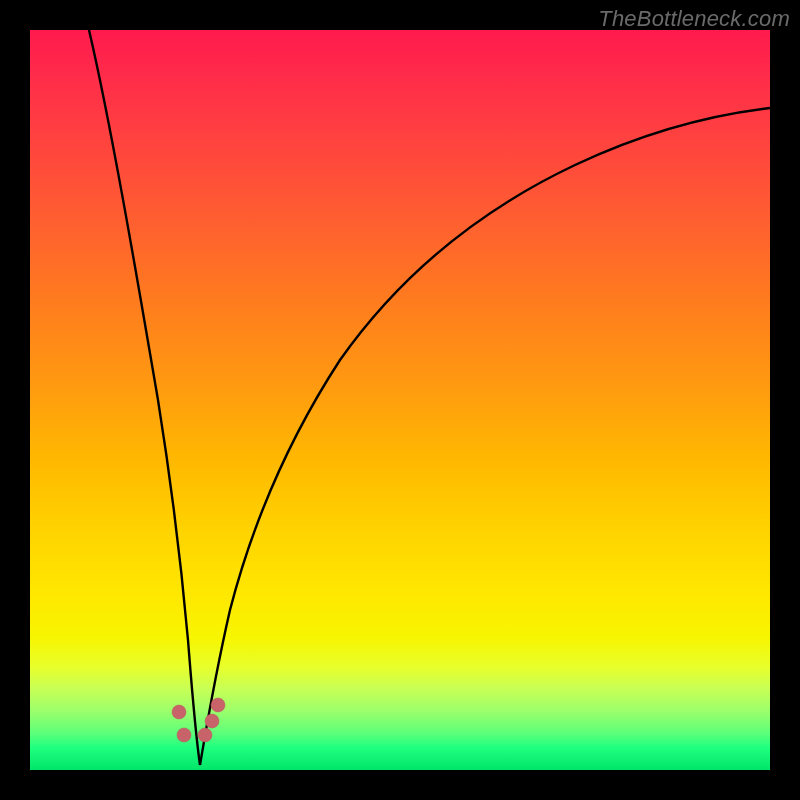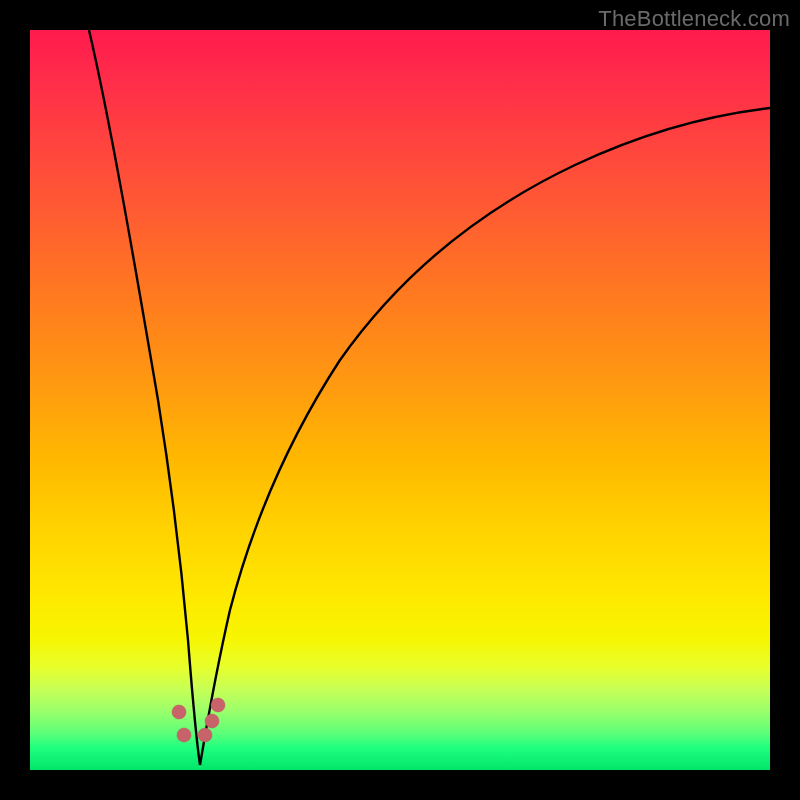--- a/index.html
+++ b/index.html
@@ -47,20 +47,21 @@
       );
   }
   .watermark {
     position: absolute;
     top: 6px;
     right: 10px;
     color: #6a6a6a;
     font-size: 22px;
     letter-spacing: 0.2px;
     font-weight: 500;
+    font-style: italic;
   }
   svg.curves {
     position: absolute;
     left: 0;
     top: 0;
     width: 740px;
     height: 740px;
     overflow: visible;
   }
 </style>

